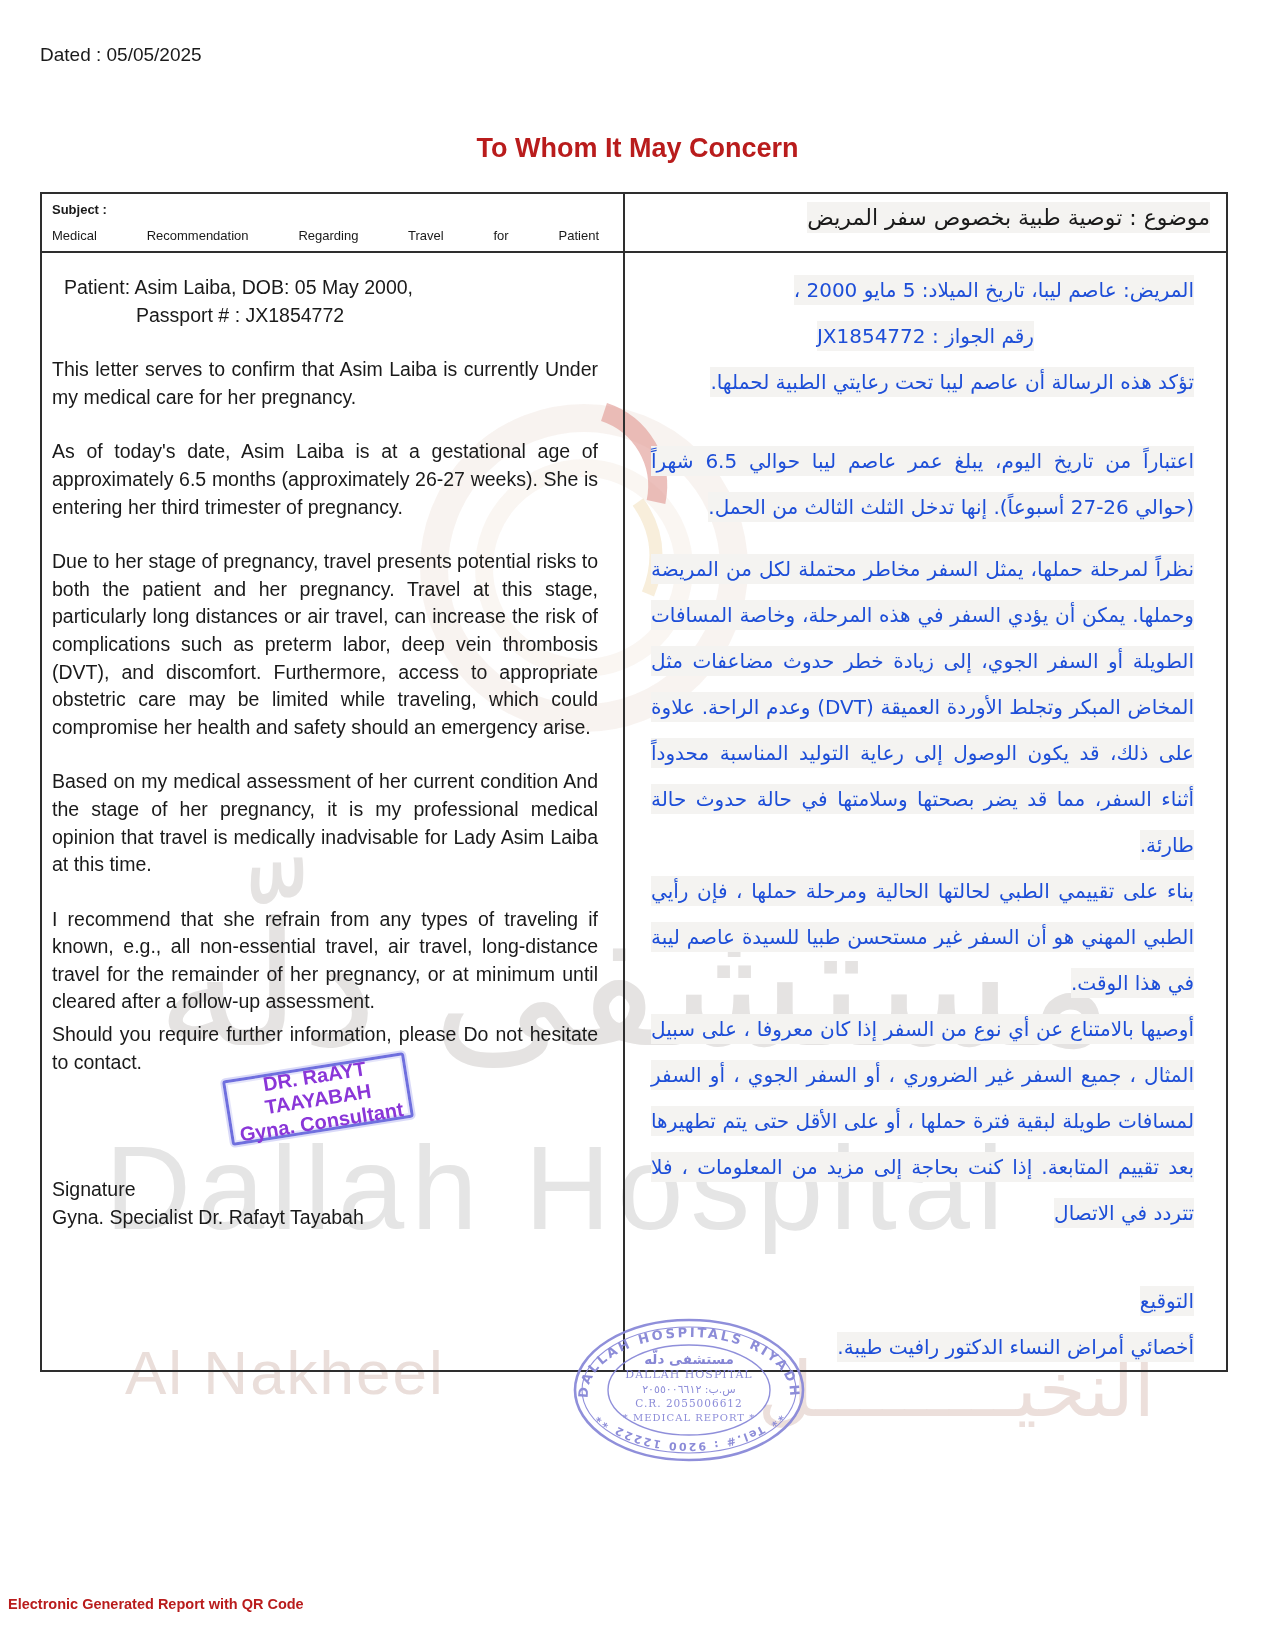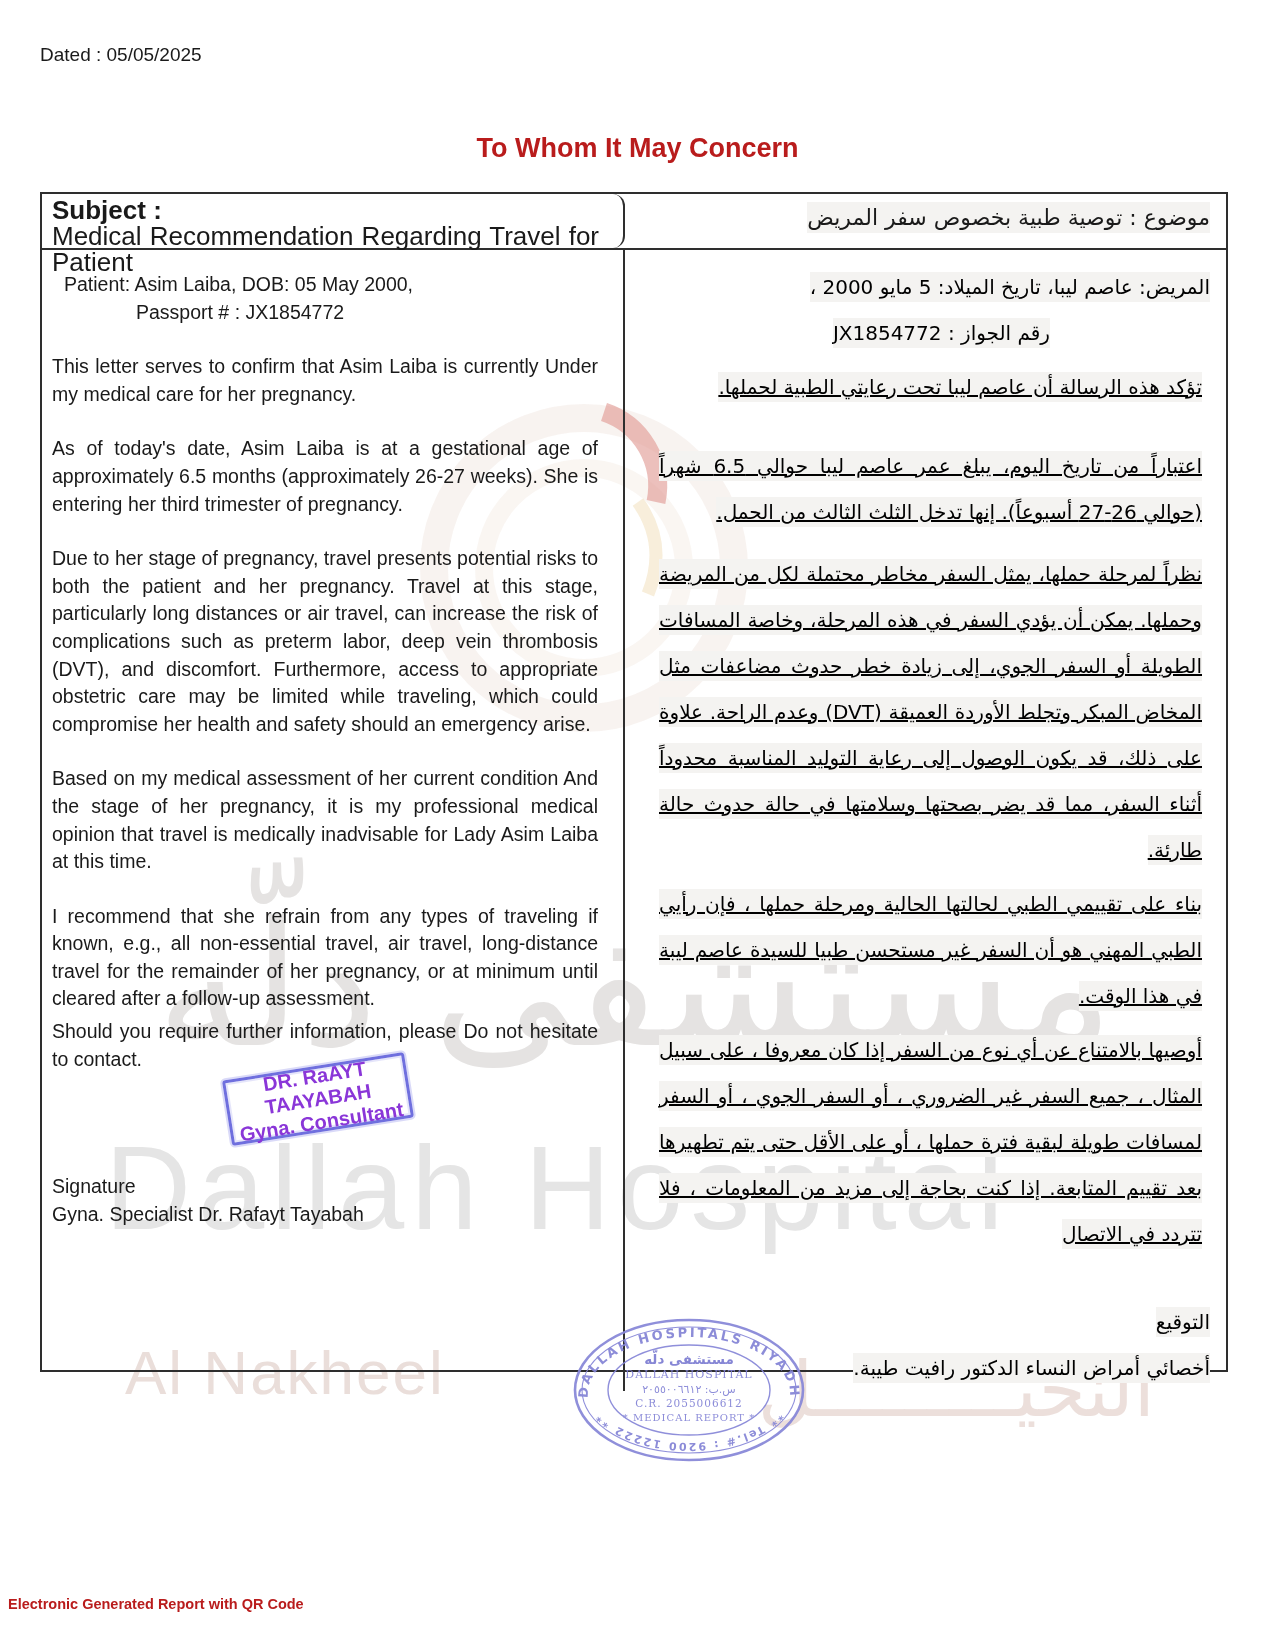--- a/index.html
+++ b/index.html
@@ -25,35 +25,35 @@
 
   
   .doc-table{position:absolute;left:40px;top:192px;width:1188px;height:1180px;
              border:2px solid #2e2e2e;box-sizing:border-box;display:flex;flex-direction:column;z-index:2;}
   .row{display:flex;box-sizing:border-box;}
   .row.subject{border-bottom:2px solid #2e2e2e;min-height:56px;}
   .row.body{flex:1;}
   .cell-en{width:583px;border-right:2px solid #2e2e2e;box-sizing:border-box;}
   .cell-ar{flex:1;direction:rtl;box-sizing:border-box;}
 
-  .subject .cell-en{padding:3px 24px 4px 10px;font-size:26px;line-height:26px;border-radius:12px;}
+  .subject .cell-en{padding:3px 24px 4px 10px;font-size:13px;line-height:26px;}
   .subject .lbl{font-weight:bold;}
   .stretch{text-align:justify;text-align-last:justify;}
   .subject .cell-ar{padding:11px 16px 0 26px;font-family:"DejaVu Sans",sans-serif;font-size:22px;text-align:right;}
 
   .body .cell-en{padding:9px 25px 0 10px;font-size:19.5px;line-height:27.6px;text-align:justify;}
   .body .cell-en p{margin:27px 0 0;}
   .body .cell-en p.first,.body .cell-en p.tight{margin-top:5px;}
   .pat-block{margin:12px;}
   .pat2-en{padding-left:72px;}
   .sig-en{margin-top:100px;}
 
-  .body .cell-ar{padding:14px 16px 0 26px;font-family:"DejaVu Sans",sans-serif;font-size:20px;
-                 line-height:46px;text-align:justify;color:#000000;}
-  .body .cell-ar p{margin:8px;text-decoration:underline;}
+  .body .cell-ar{padding:14px 32px 0 26px;font-family:"DejaVu Sans",sans-serif;font-size:20px;
+                 line-height:46px;text-align:justify;color:#1d4ed8;}
+  .body .cell-ar p{margin:0;}
   .body .cell-ar p.mt33{margin-top:33px;}
   .body .cell-ar p.mt16{margin-top:16px;}
   .body .cell-ar .sig-ar{margin-top:42px;}
   .pat2-ar{padding-right:160px;}
   .hl{background:#f4f3f1;box-decoration-break:clone;-webkit-box-decoration-break:clone;padding:3px 0;}
 
   
   .dr-stamp{position:absolute;left:226px;top:1066px;width:178px;height:60px;z-index:3;
             transform:rotate(-9deg);border:3px solid #6f6fde;border-radius:3px;
             box-shadow:0 0 0 2px rgba(150,150,235,.35), inset 0 0 0 2px rgba(150,150,235,.25);

